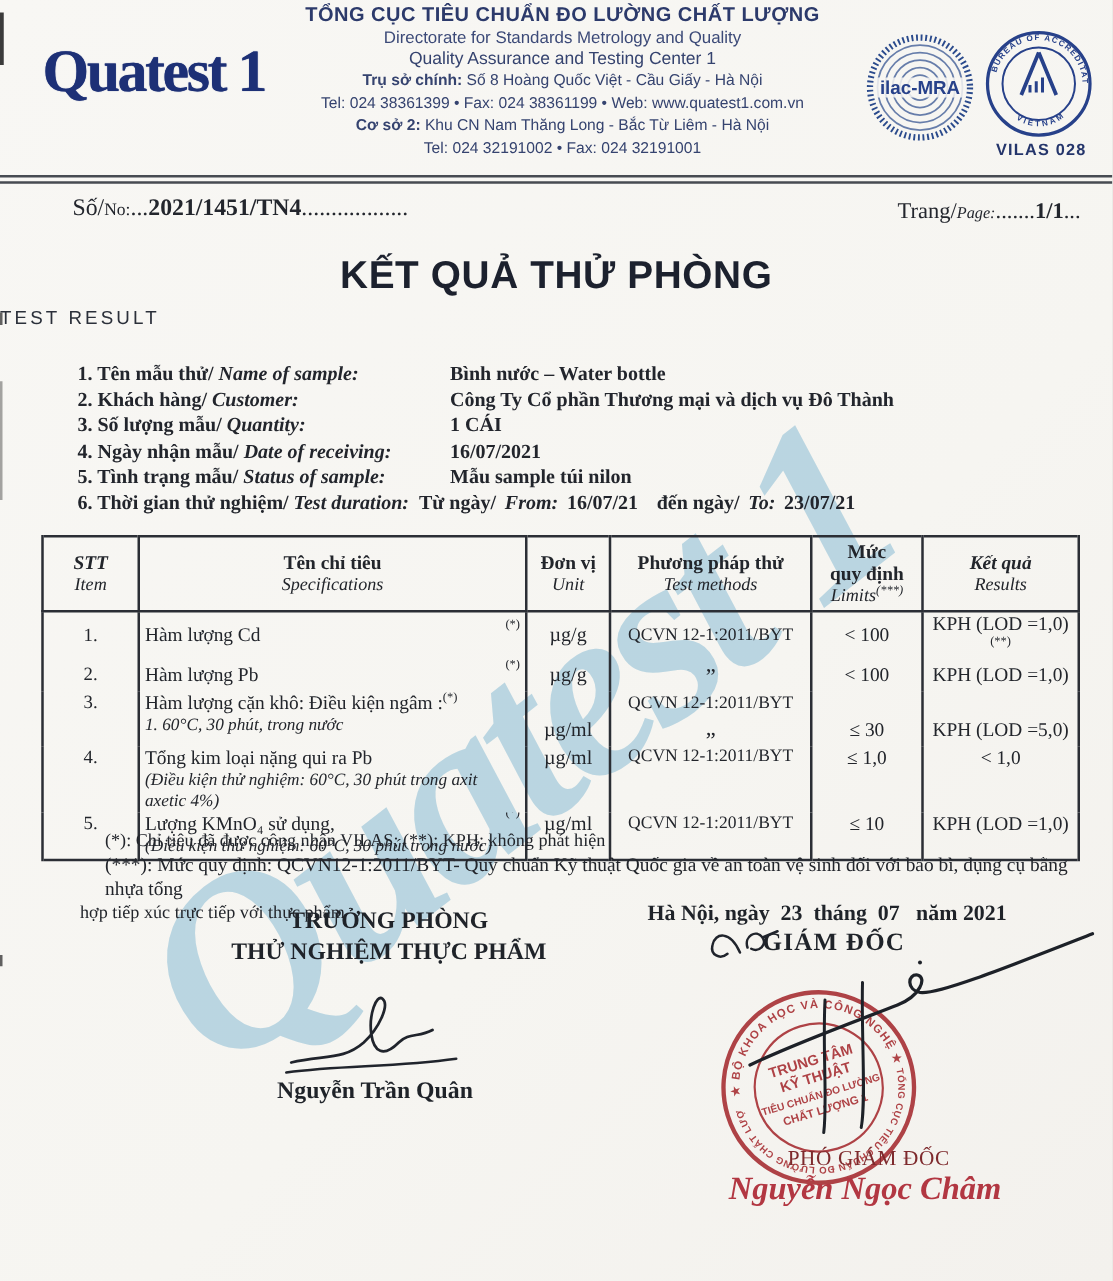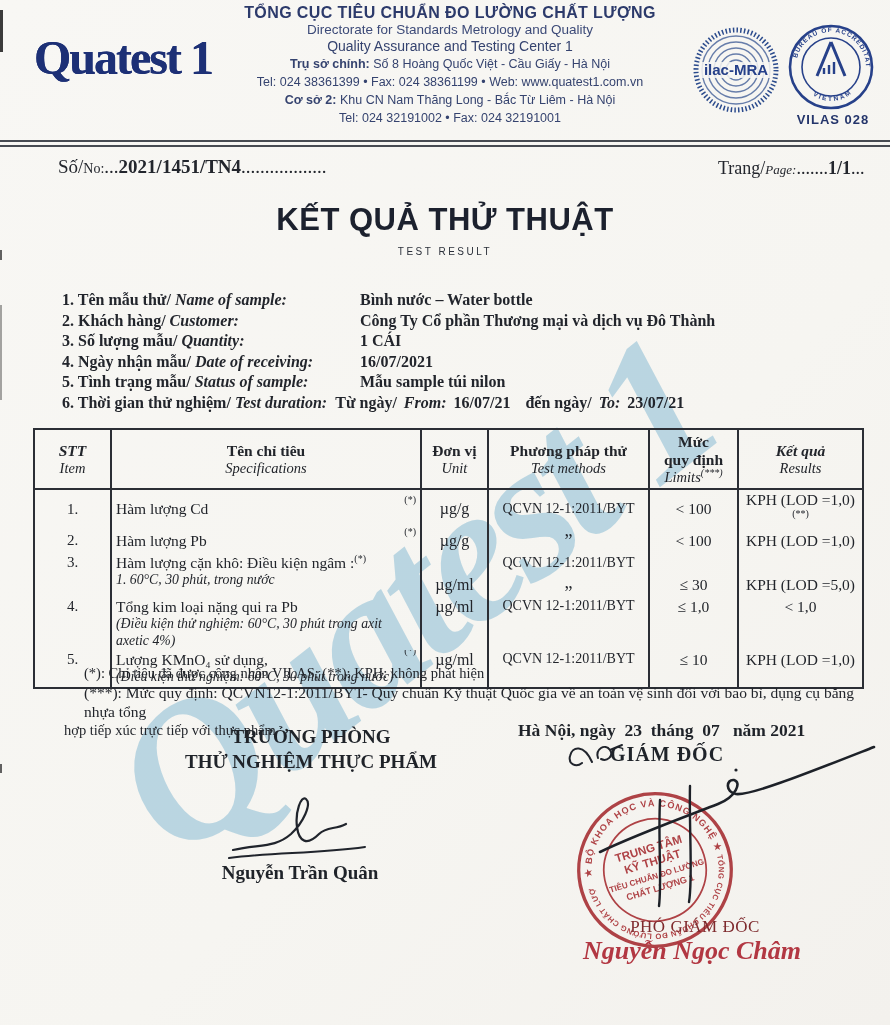--- a/index.html
+++ b/index.html
@@ -30,22 +30,22 @@
   .docno{left:58px;top:156px;font-size:19px;color:#23262d;}
   .docno .small{font-size:14px;}
   .docno .num{font-weight:bold;}
   .pageno{left:718px;top:158px;font-size:18px;color:#23262d;}
   .pageno .small{font-size:13px;font-style:italic;}
   .pageno .num{font-weight:bold;}
   
   .title{left:0;top:202px;width:890px;text-align:center;
         font-family:"Liberation Sans","DejaVu Sans",sans-serif;font-weight:bold;
         font-size:31px;letter-spacing:.5px;color:#1c212e;}
-  .subtitle{left:0;top:246px;width:890px;text-align:center;
-        font-family:"Liberation Sans",sans-serif;font-size:10px;
+  .subtitle{left:0;top:246px;width:890px;
+        font-family:"Liberation Sans",sans-serif;font-size:15px;
         letter-spacing:2.5px;color:#2b303a;}
   
   .info{left:62px;top:290px;width:790px;font-size:16px;line-height:20.5px;font-weight:bold;}
   .info-row{display:flex;}
   .info-label{width:298px;flex:none;}
   .info-label .en{font-style:italic;}
   .info-value{white-space:nowrap;}
   .inline-sp{margin-right:7px;}
   .it{font-style:italic;}
   
@@ -150,21 +150,21 @@
 
   <div class="abs rule z1"></div>
 
   <div class="abs docno z1">
     <span>Số/</span><span class="small">No:</span><span>...</span><span class="num">2021/1451/TN4</span><span>..................</span>
   </div>
   <div class="abs pageno z1">
     <span>Trang/</span><span class="small">Page:</span><span>.......</span><span class="num">1/1</span><span>...</span>
   </div>
 
-  <div class="abs title z1">KẾT QUẢ THỬ THUẬT</div>
+  <div class="abs title z1">KẾT QUẢ THỬ PHÒNG</div>
   <div class="abs subtitle z1">TEST RESULT</div>
 
   <div class="abs info z1">
     <div class="info-row">
       <span class="info-label"><span>1. Tên mẫu thử/</span><span class="en"> Name of sample:</span></span>
       <span class="info-value">Bình nước – Water bottle</span>
     </div>
     <div class="info-row">
       <span class="info-label"><span>2. Khách hàng/</span><span class="en"> Customer:</span></span>
       <span class="info-value">Công Ty Cổ phần Thương mại và dịch vụ Đô Thành</span>

